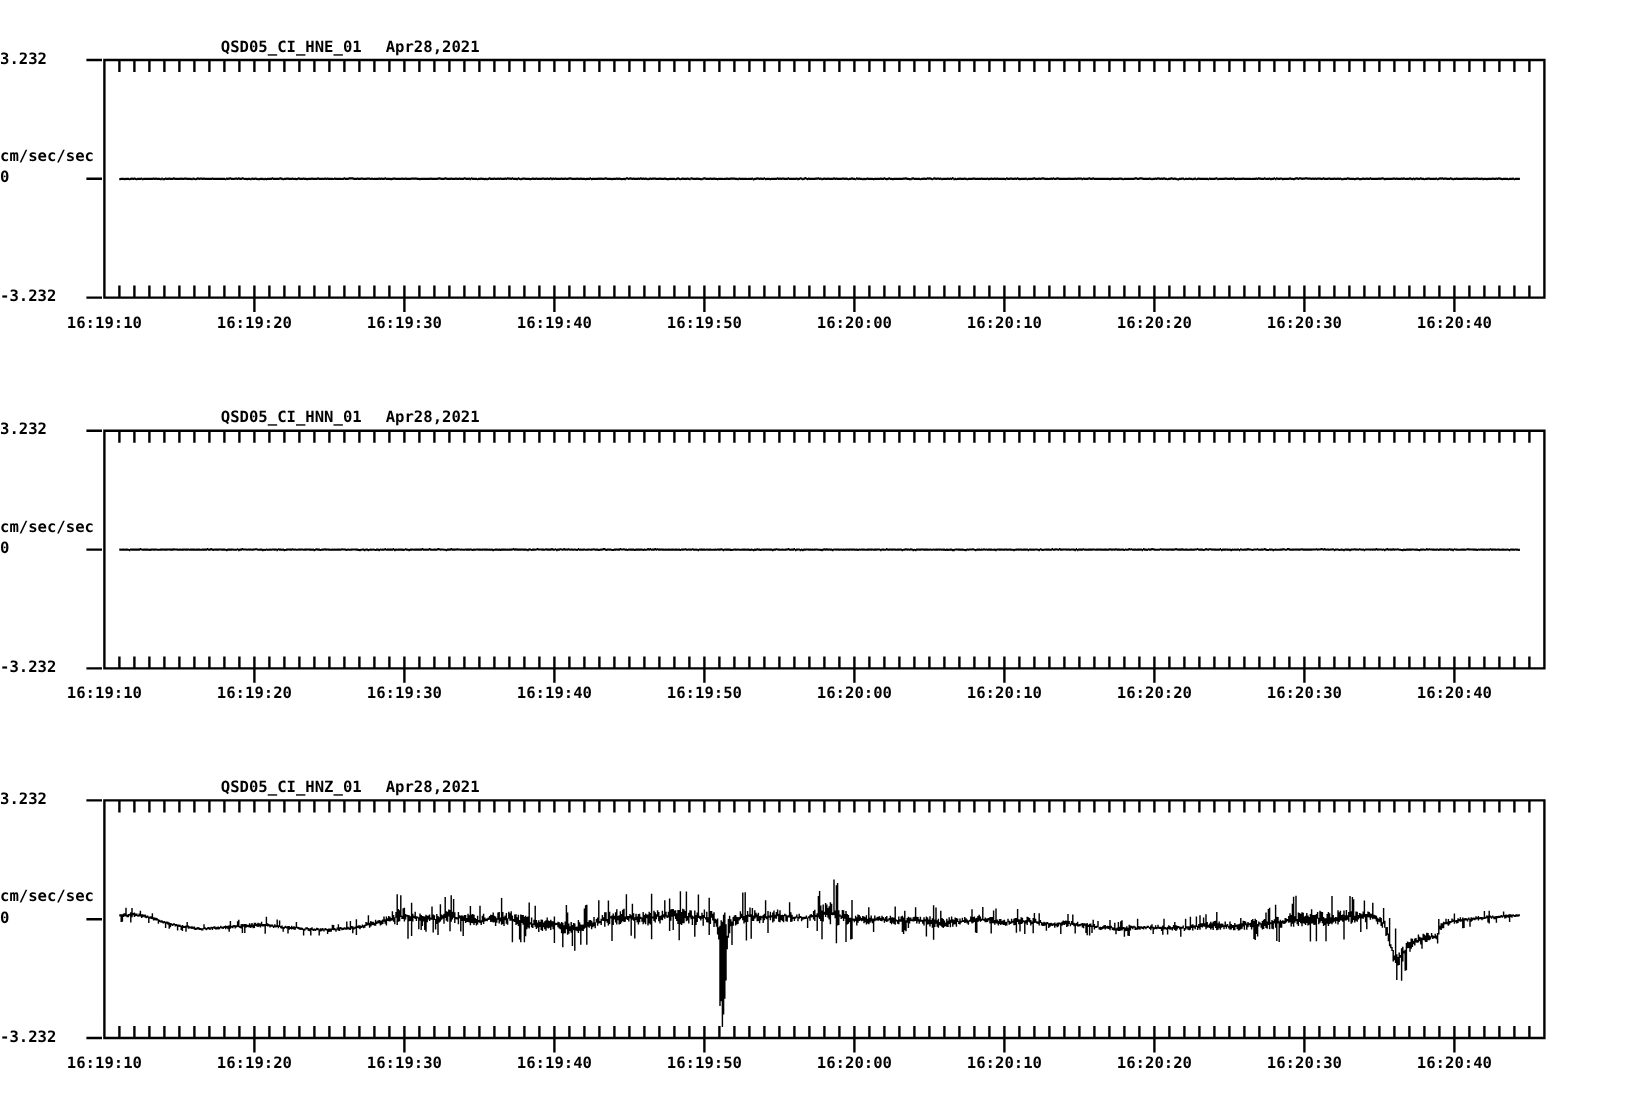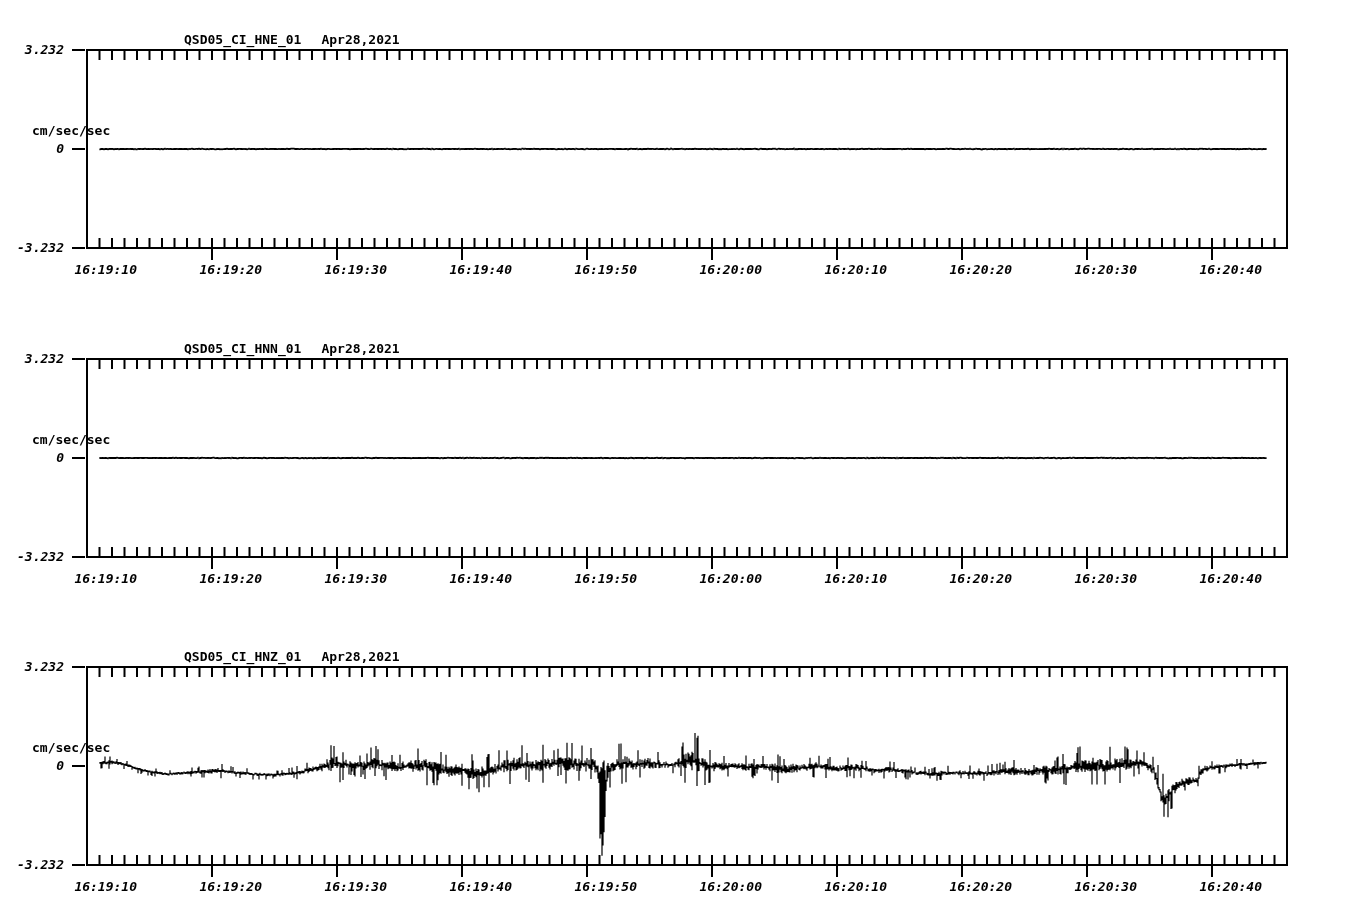--- a/index.html
+++ b/index.html
@@ -4,23 +4,23 @@
 <style>
   html,body{margin:0;padding:0;background:#ffffff;}
   body{width:1358px;height:924px;position:relative;overflow:hidden;
        font-family:"DejaVu Sans Mono",monospace;color:#000;}
   .viewer{position:absolute;inset:0;}
   .panel{position:absolute;inset:0;}
   .panel svg{position:absolute;left:0;top:0;}
   .txt{position:absolute;font-weight:bold;font-size:13px;line-height:14px;white-space:pre;}
   .title{display:flex;}
   .title .date{margin-left:20px;}
-  .ylab{width:64px;text-align:right;font-style:italic;}
-  .ylab-unit{width:78px;text-align:right;margin-left:32px;}
-  .x-tick-label{width:100px;text-align:right;margin-left:-50px;font-style:italic;}
+  .ylab{width:64px;text-align:left;}
+  .ylab-unit{width:78px;text-align:right;}
+  .x-tick-label{width:100px;text-align:center;margin-left:-50px;}
 </style>
 </head>
 <body>
 
 <div class="viewer">
 
   <section class="panel">
     <svg width="1358" height="924" viewBox="0 0 1358 924">
         <path d="M87 50H1287V248H87Z" stroke="#000000" stroke-width="2" fill="none"></path>
         <path d="M99.5 50V60M99.5 238V248M112.0 50V60M112.0 238V248M124.5 50V60M124.5 238V248M137.0 50V60M137.0 238V248M149.5 50V60M149.5 238V248M162.0 50V60M162.0 238V248M174.5 50V60M174.5 238V248M187.0 50V60M187.0 238V248M199.5 50V60M199.5 238V248M212.0 50V60M212.0 238V248M224.5 50V60M224.5 238V248M237.0 50V60M237.0 238V248M249.5 50V60M249.5 238V248M262.0 50V60M262.0 238V248M274.5 50V60M274.5 238V248M287.0 50V60M287.0 238V248M299.5 50V60M299.5 238V248M312.0 50V60M312.0 238V248M324.5 50V60M324.5 238V248M337.0 50V60M337.0 238V248M349.5 50V60M349.5 238V248M362.0 50V60M362.0 238V248M374.5 50V60M374.5 238V248M387.0 50V60M387.0 238V248M399.5 50V60M399.5 238V248M412.0 50V60M412.0 238V248M424.5 50V60M424.5 238V248M437.0 50V60M437.0 238V248M449.5 50V60M449.5 238V248M462.0 50V60M462.0 238V248M474.5 50V60M474.5 238V248M487.0 50V60M487.0 238V248M499.5 50V60M499.5 238V248M512.0 50V60M512.0 238V248M524.5 50V60M524.5 238V248M537.0 50V60M537.0 238V248M549.5 50V60M549.5 238V248M562.0 50V60M562.0 238V248M574.5 50V60M574.5 238V248M587.0 50V60M587.0 238V248M599.5 50V60M599.5 238V248M612.0 50V60M612.0 238V248M624.5 50V60M624.5 238V248M637.0 50V60M637.0 238V248M649.5 50V60M649.5 238V248M662.0 50V60M662.0 238V248M674.5 50V60M674.5 238V248M687.0 50V60M687.0 238V248M699.5 50V60M699.5 238V248M712.0 50V60M712.0 238V248M724.5 50V60M724.5 238V248M737.0 50V60M737.0 238V248M749.5 50V60M749.5 238V248M762.0 50V60M762.0 238V248M774.5 50V60M774.5 238V248M787.0 50V60M787.0 238V248M799.5 50V60M799.5 238V248M812.0 50V60M812.0 238V248M824.5 50V60M824.5 238V248M837.0 50V60M837.0 238V248M849.5 50V60M849.5 238V248M862.0 50V60M862.0 238V248M874.5 50V60M874.5 238V248M887.0 50V60M887.0 238V248M899.5 50V60M899.5 238V248M912.0 50V60M912.0 238V248M924.5 50V60M924.5 238V248M937.0 50V60M937.0 238V248M949.5 50V60M949.5 238V248M962.0 50V60M962.0 238V248M974.5 50V60M974.5 238V248M987.0 50V60M987.0 238V248M999.5 50V60M999.5 238V248M1012.0 50V60M1012.0 238V248M1024.5 50V60M1024.5 238V248M1037.0 50V60M1037.0 238V248M1049.5 50V60M1049.5 238V248M1062.0 50V60M1062.0 238V248M1074.5 50V60M1074.5 238V248M1087.0 50V60M1087.0 238V248M1099.5 50V60M1099.5 238V248M1112.0 50V60M1112.0 238V248M1124.5 50V60M1124.5 238V248M1137.0 50V60M1137.0 238V248M1149.5 50V60M1149.5 238V248M1162.0 50V60M1162.0 238V248M1174.5 50V60M1174.5 238V248M1187.0 50V60M1187.0 238V248M1199.5 50V60M1199.5 238V248M1212.0 50V60M1212.0 238V248M1224.5 50V60M1224.5 238V248M1237.0 50V60M1237.0 238V248M1249.5 50V60M1249.5 238V248M1262.0 50V60M1262.0 238V248M1274.5 50V60M1274.5 238V248M212.0 238V260M337.0 238V260M462.0 238V260M587.0 238V260M712.0 238V260M837.0 238V260M962.0 238V260M1087.0 238V260M1212.0 238V260M72 50H85M72 149H85M72 248H85" stroke="#000000" stroke-width="2" fill="none"></path>

